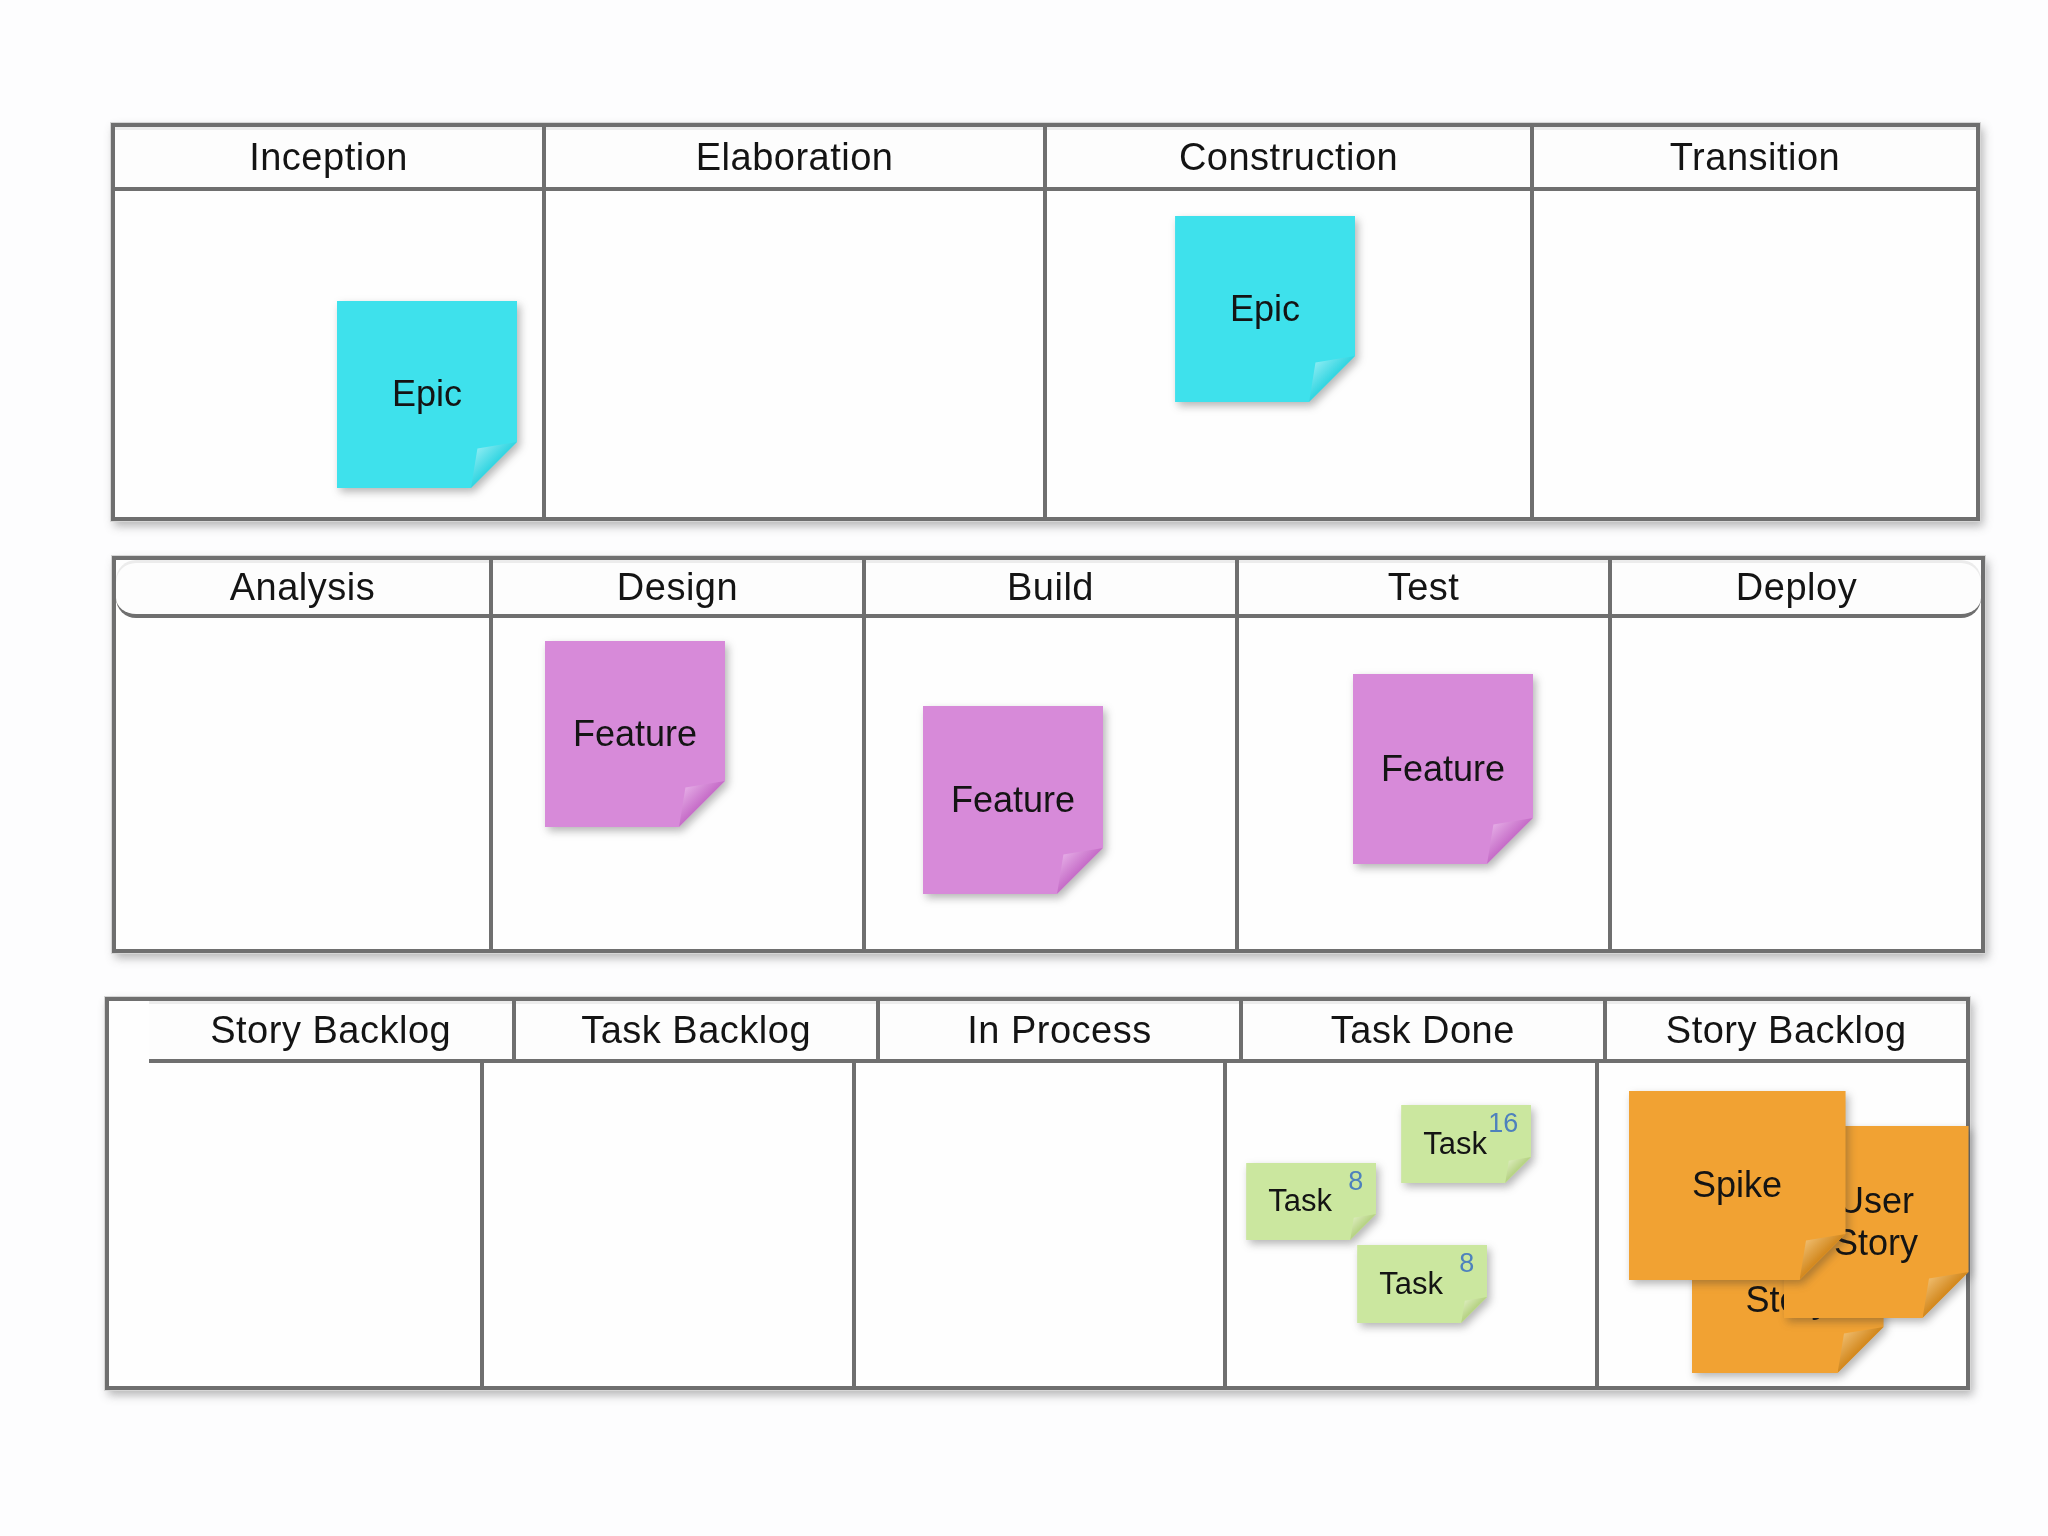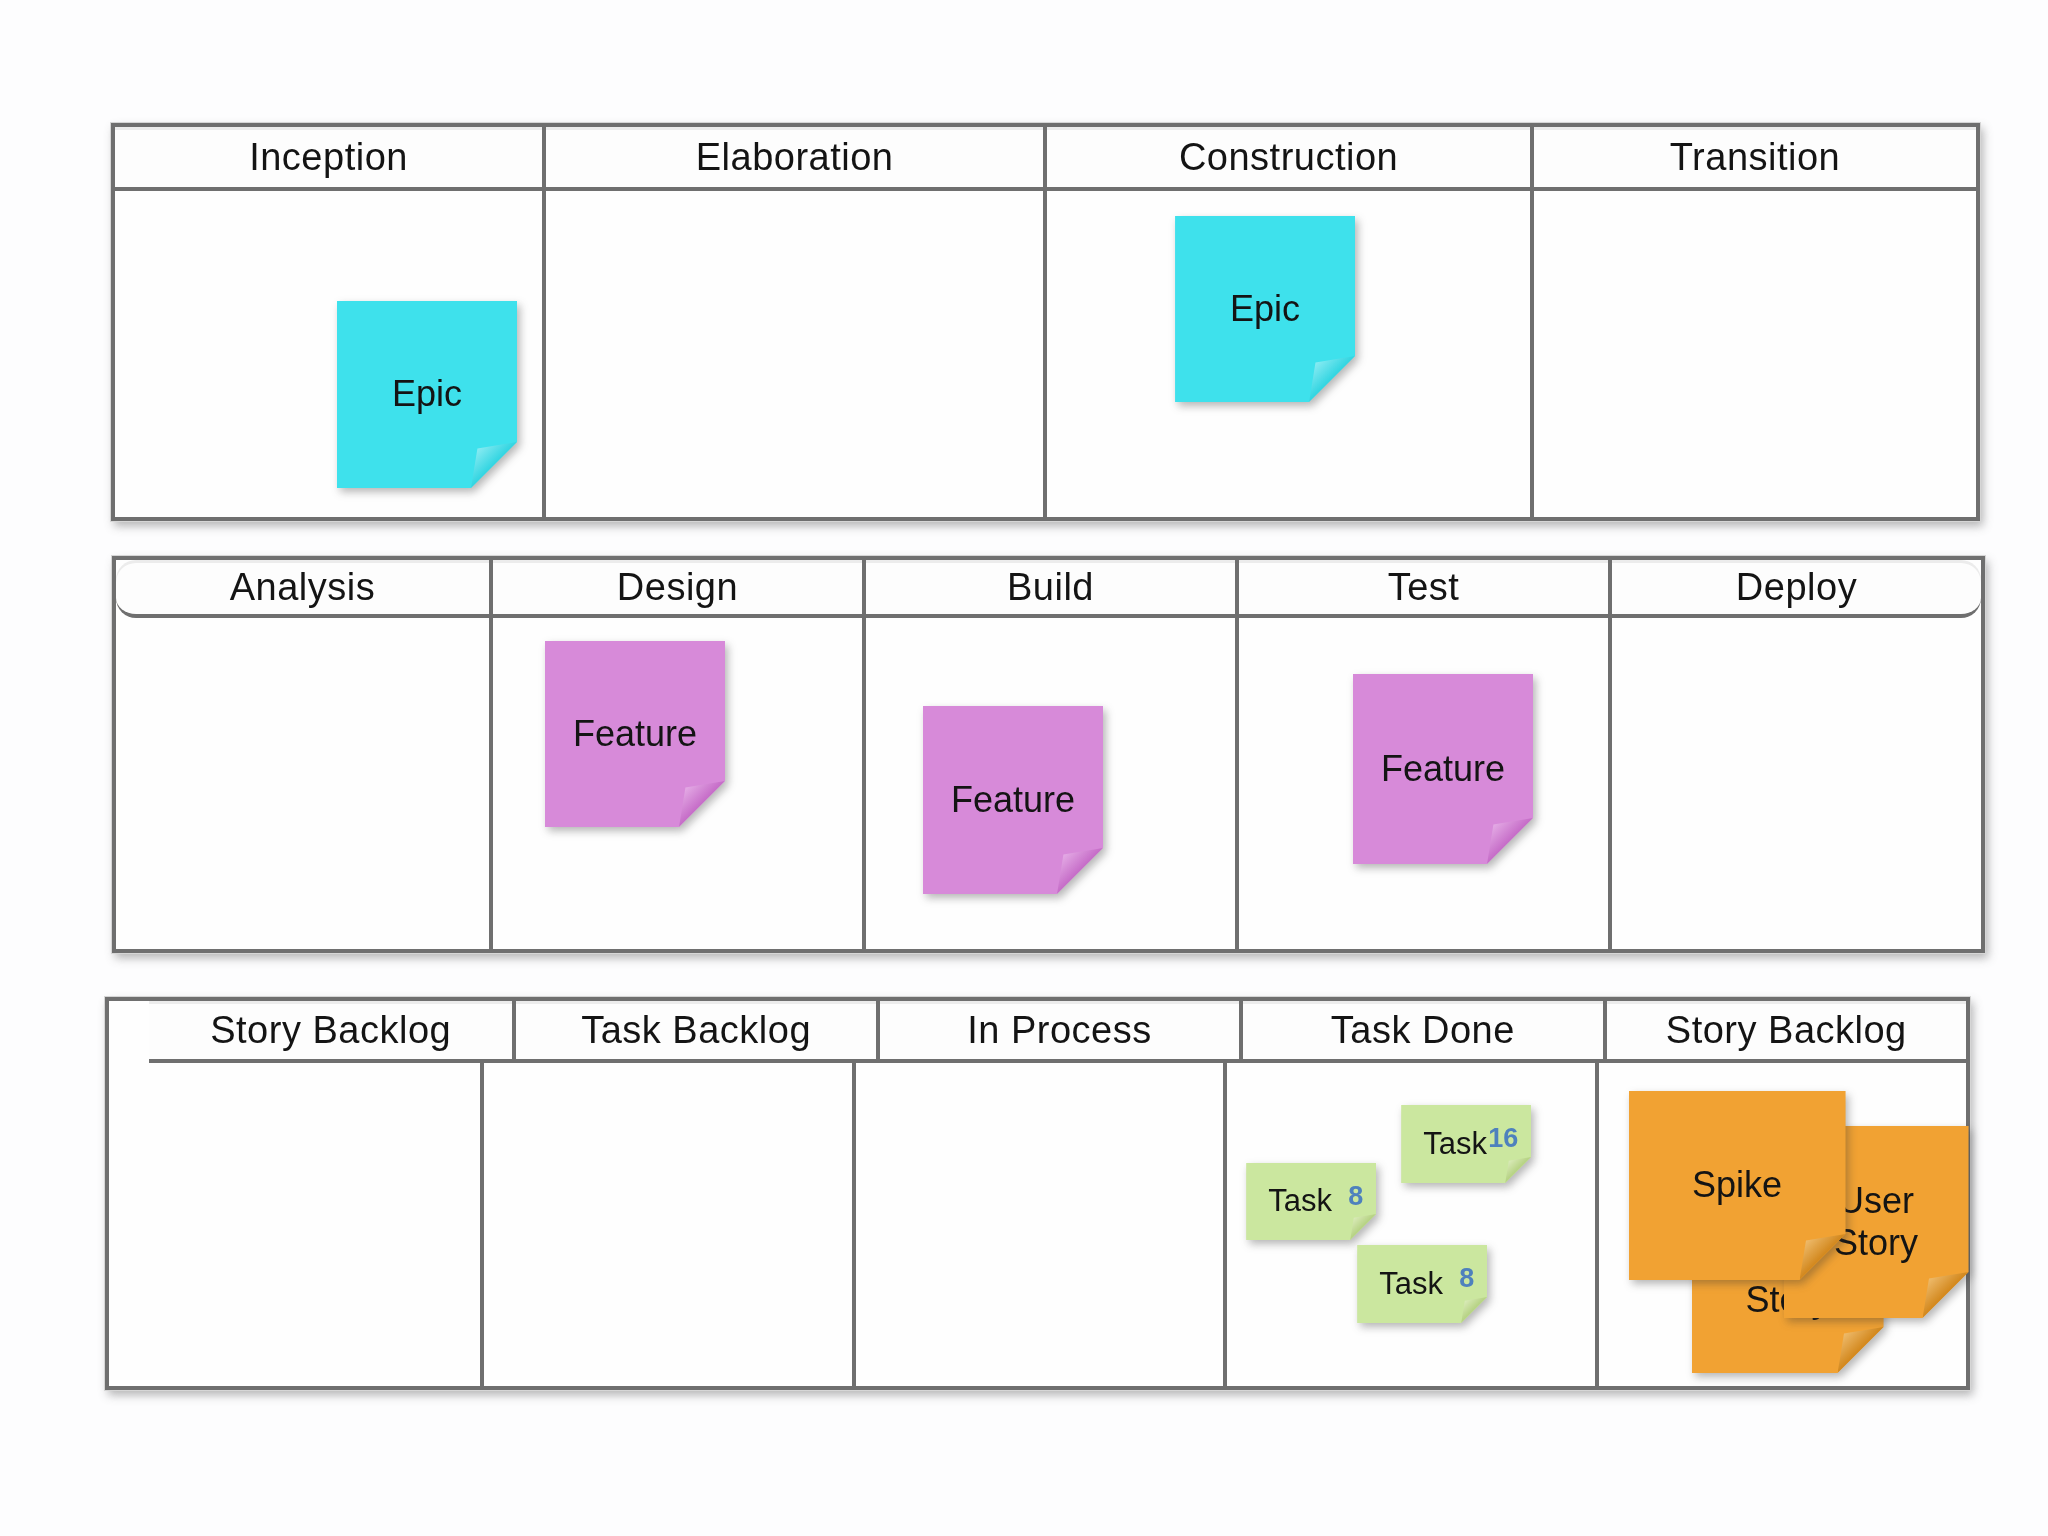--- a/index.html
+++ b/index.html
@@ -56,21 +56,21 @@
     clip-path:polygon(0% 100%,100% 0%,14% 14%);
   }
   .big{--f:46px;}
   .small{--f:26px;}
   .small .sheet{font-size:31px;}
   .cyan  {--c:#3ee1ec;--k1:#0fa3b4;--k2:#35d6e2;--k3:#aef4f9;}
   .purple{--c:#d78ad9;--k1:#9c4aa4;--k2:#c76fc9;--k3:#f0c4f1;}
   .green {--c:#cbe79f;--k1:#8fae58;--k2:#b7d385;--k3:#e9f5d0;}
   .orange{--c:#f1a233;--k1:#a56711;--k2:#d3891f;--k3:#f9cf8b;}
 
-  .hours{position:absolute;top:18px;right:13px;font-size:27px;color:#4e81bd;font-weight:bold;}
+  .hours{position:absolute;top:3px;right:13px;font-size:27px;color:#4e81bd;}
   .small .lbl{padding-right:22px;}
 
   
   #n-epic1{left:222px;top:110px;width:180px;height:187px;}
   #n-epic2{left:128px;top:25px; width:180px;height:186px;}
   #n-feat1{left:52px; top:23px; width:180px;height:186px;}
   #n-feat2{left:57px; top:88px; width:180px;height:188px;}
   #n-feat3{left:114px;top:56px; width:180px;height:190px;}
   #n-task1{left:174px;top:42px; width:130px;height:78px;}
   #n-task2{left:19px; top:100px;width:130px;height:77px;}

